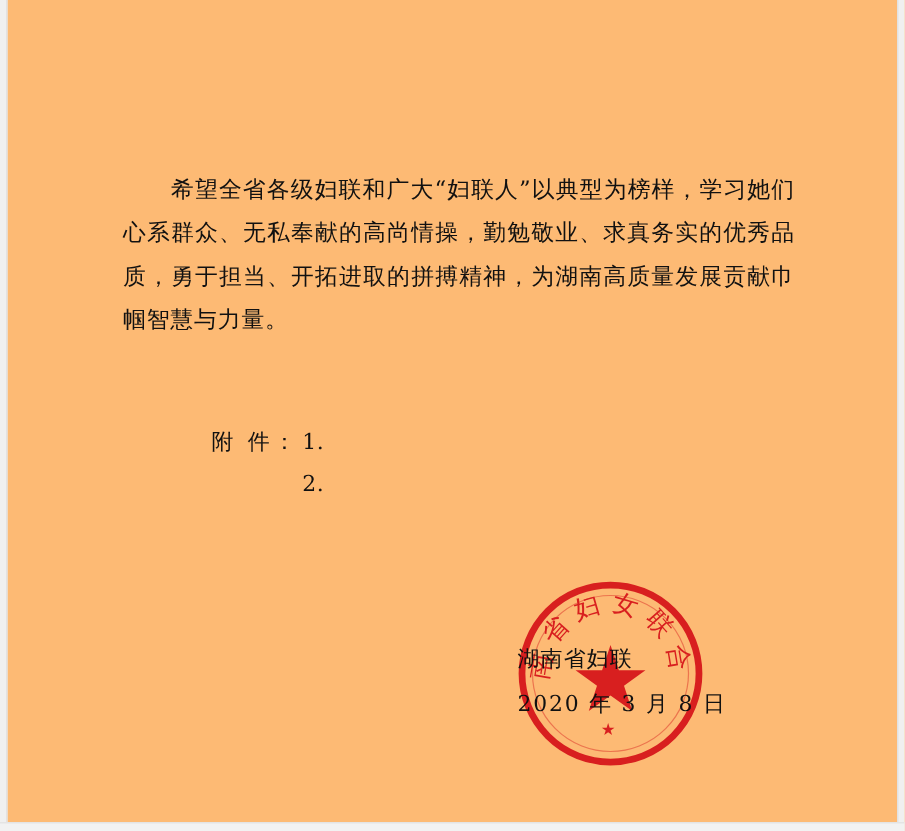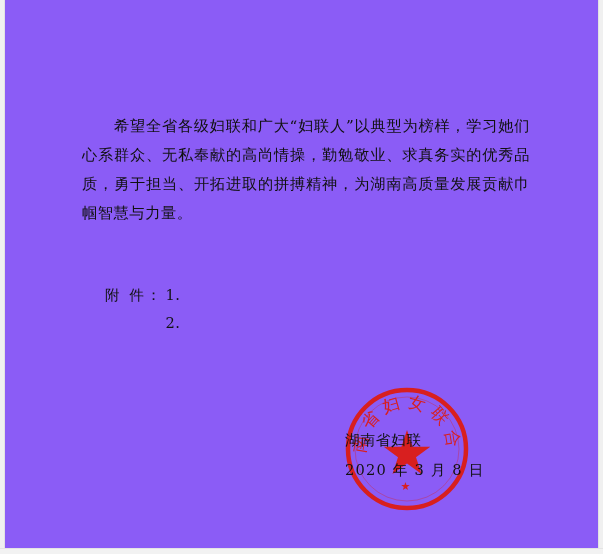--- a/index.html
+++ b/index.html
@@ -14,21 +14,21 @@
     overflow: hidden;
     font-family: "DejaVu Serif", "Liberation Serif", serif;
     color: #000000;
   }
   .page {
     position: absolute;
     left: 0;
     top: 0;
     width: 603px;
     height: 554px;
-    background: #8b5cf6;
+    background: #fdba74;
   }
   
   .scan-edge-left {
     position: absolute;
     left: 0; top: 0;
     width: 4px; height: 554px;
     background: #f0f0f0;
     border-right: 1px solid #e2e2e2;
   }
   .scan-edge-right {
@@ -65,20 +65,21 @@
     top: 281px;
     width: 430px;
   }
   .attach-row {
     display: flex;
     align-items: baseline;
     font-size: 14.6px;
     line-height: 28px;
     letter-spacing: 0.5px;
     color: #111111;
+    margin-left: 36px;
   }
   .attach-label {
     white-space: pre;
     letter-spacing: 2.5px;
   }
   .attach-num {
     white-space: pre;
     margin-left: 2px;
   }
   .attach-text {

